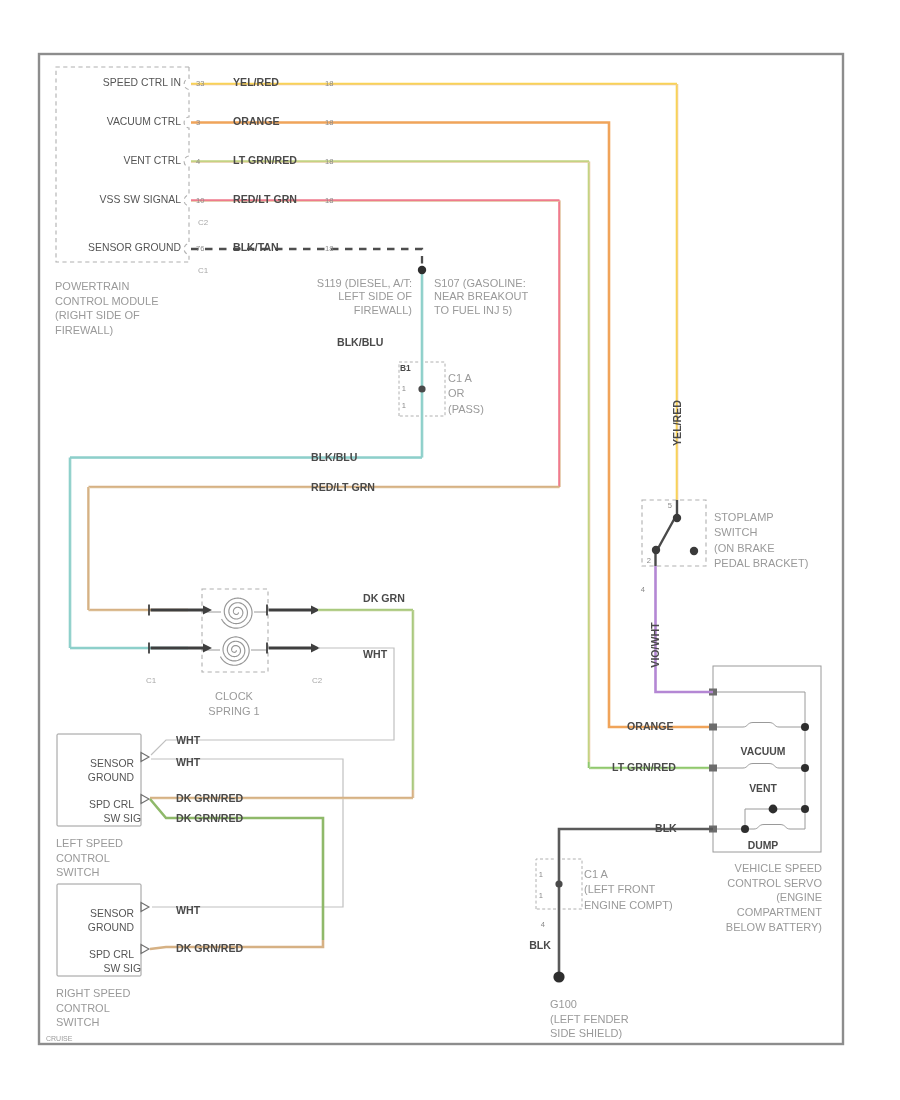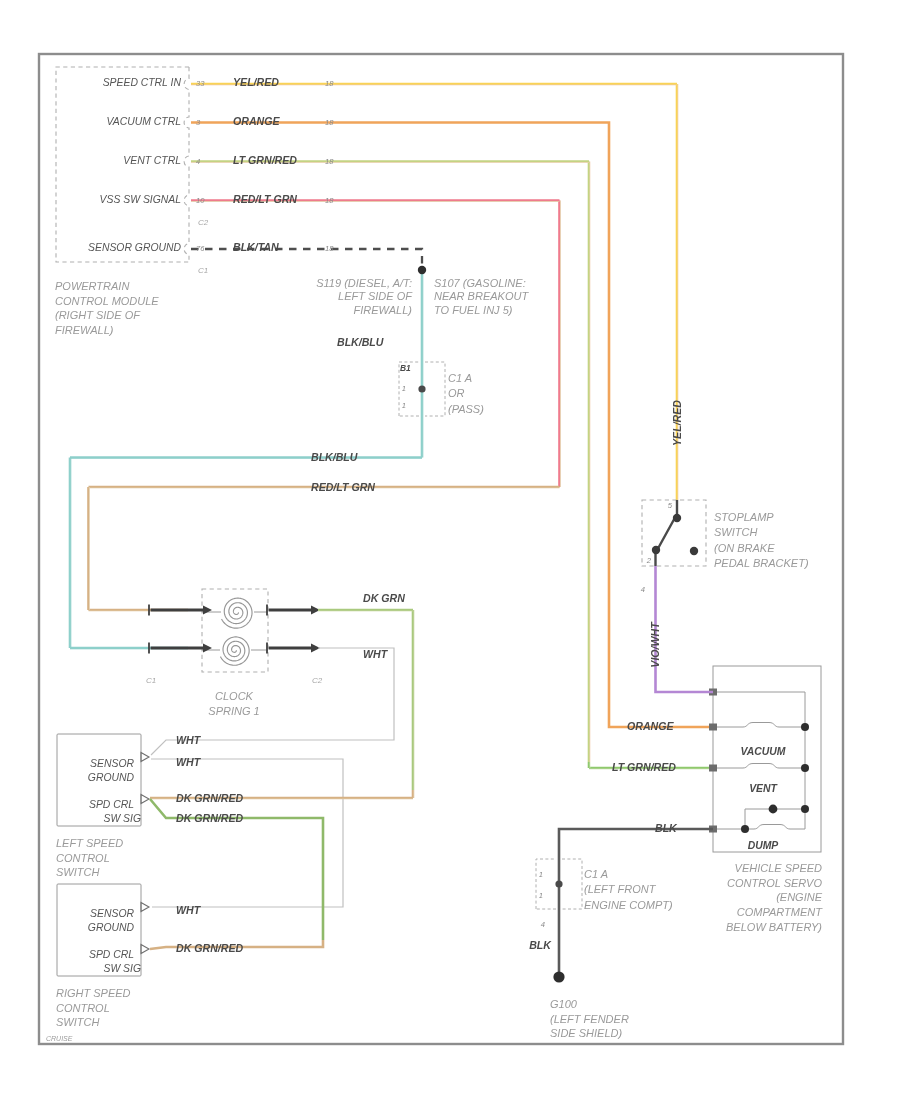--- a/index.html
+++ b/index.html
@@ -1,18 +1,18 @@
 <!DOCTYPE html>
 <html><head>
 <meta charset="utf-8">
 <title>Cruise Control Wiring Diagram</title>
 <style>
   html,body{margin:0;padding:0;background:#ffffff;width:900px;height:1100px;overflow:hidden;}
   body{font-family:"Liberation Sans",sans-serif;-webkit-font-smoothing:antialiased;}
-  #sheet{position:relative;width:900px;height:1100px;background:#fca5a5;font-style:italic;}
+  #sheet{position:relative;width:900px;height:1100px;background:#fca5a5;}
   svg{display:block;position:absolute;top:0;left:0;}
   text{font-family:"Liberation Sans",sans-serif;fill:#555555;}
   .lbl{font-size:10.4px;letter-spacing:0;}
   .lbl-b{font-size:8.4px;font-weight:bold;fill:#4a4a4a;}
   .wlbl{font-size:10.6px;font-weight:bold;fill:#4a4a4a;}
   .pin{font-size:7.6px;fill:#8a8a8a;}
   .cap{font-size:11px;fill:#9a9a9a;}
   .cnum{font-size:8px;fill:#a8a8a8;}
   .foot{font-size:7px;fill:#9a9a9a;}
   .coil{font-size:10.4px;font-weight:bold;fill:#4a4a4a;}

